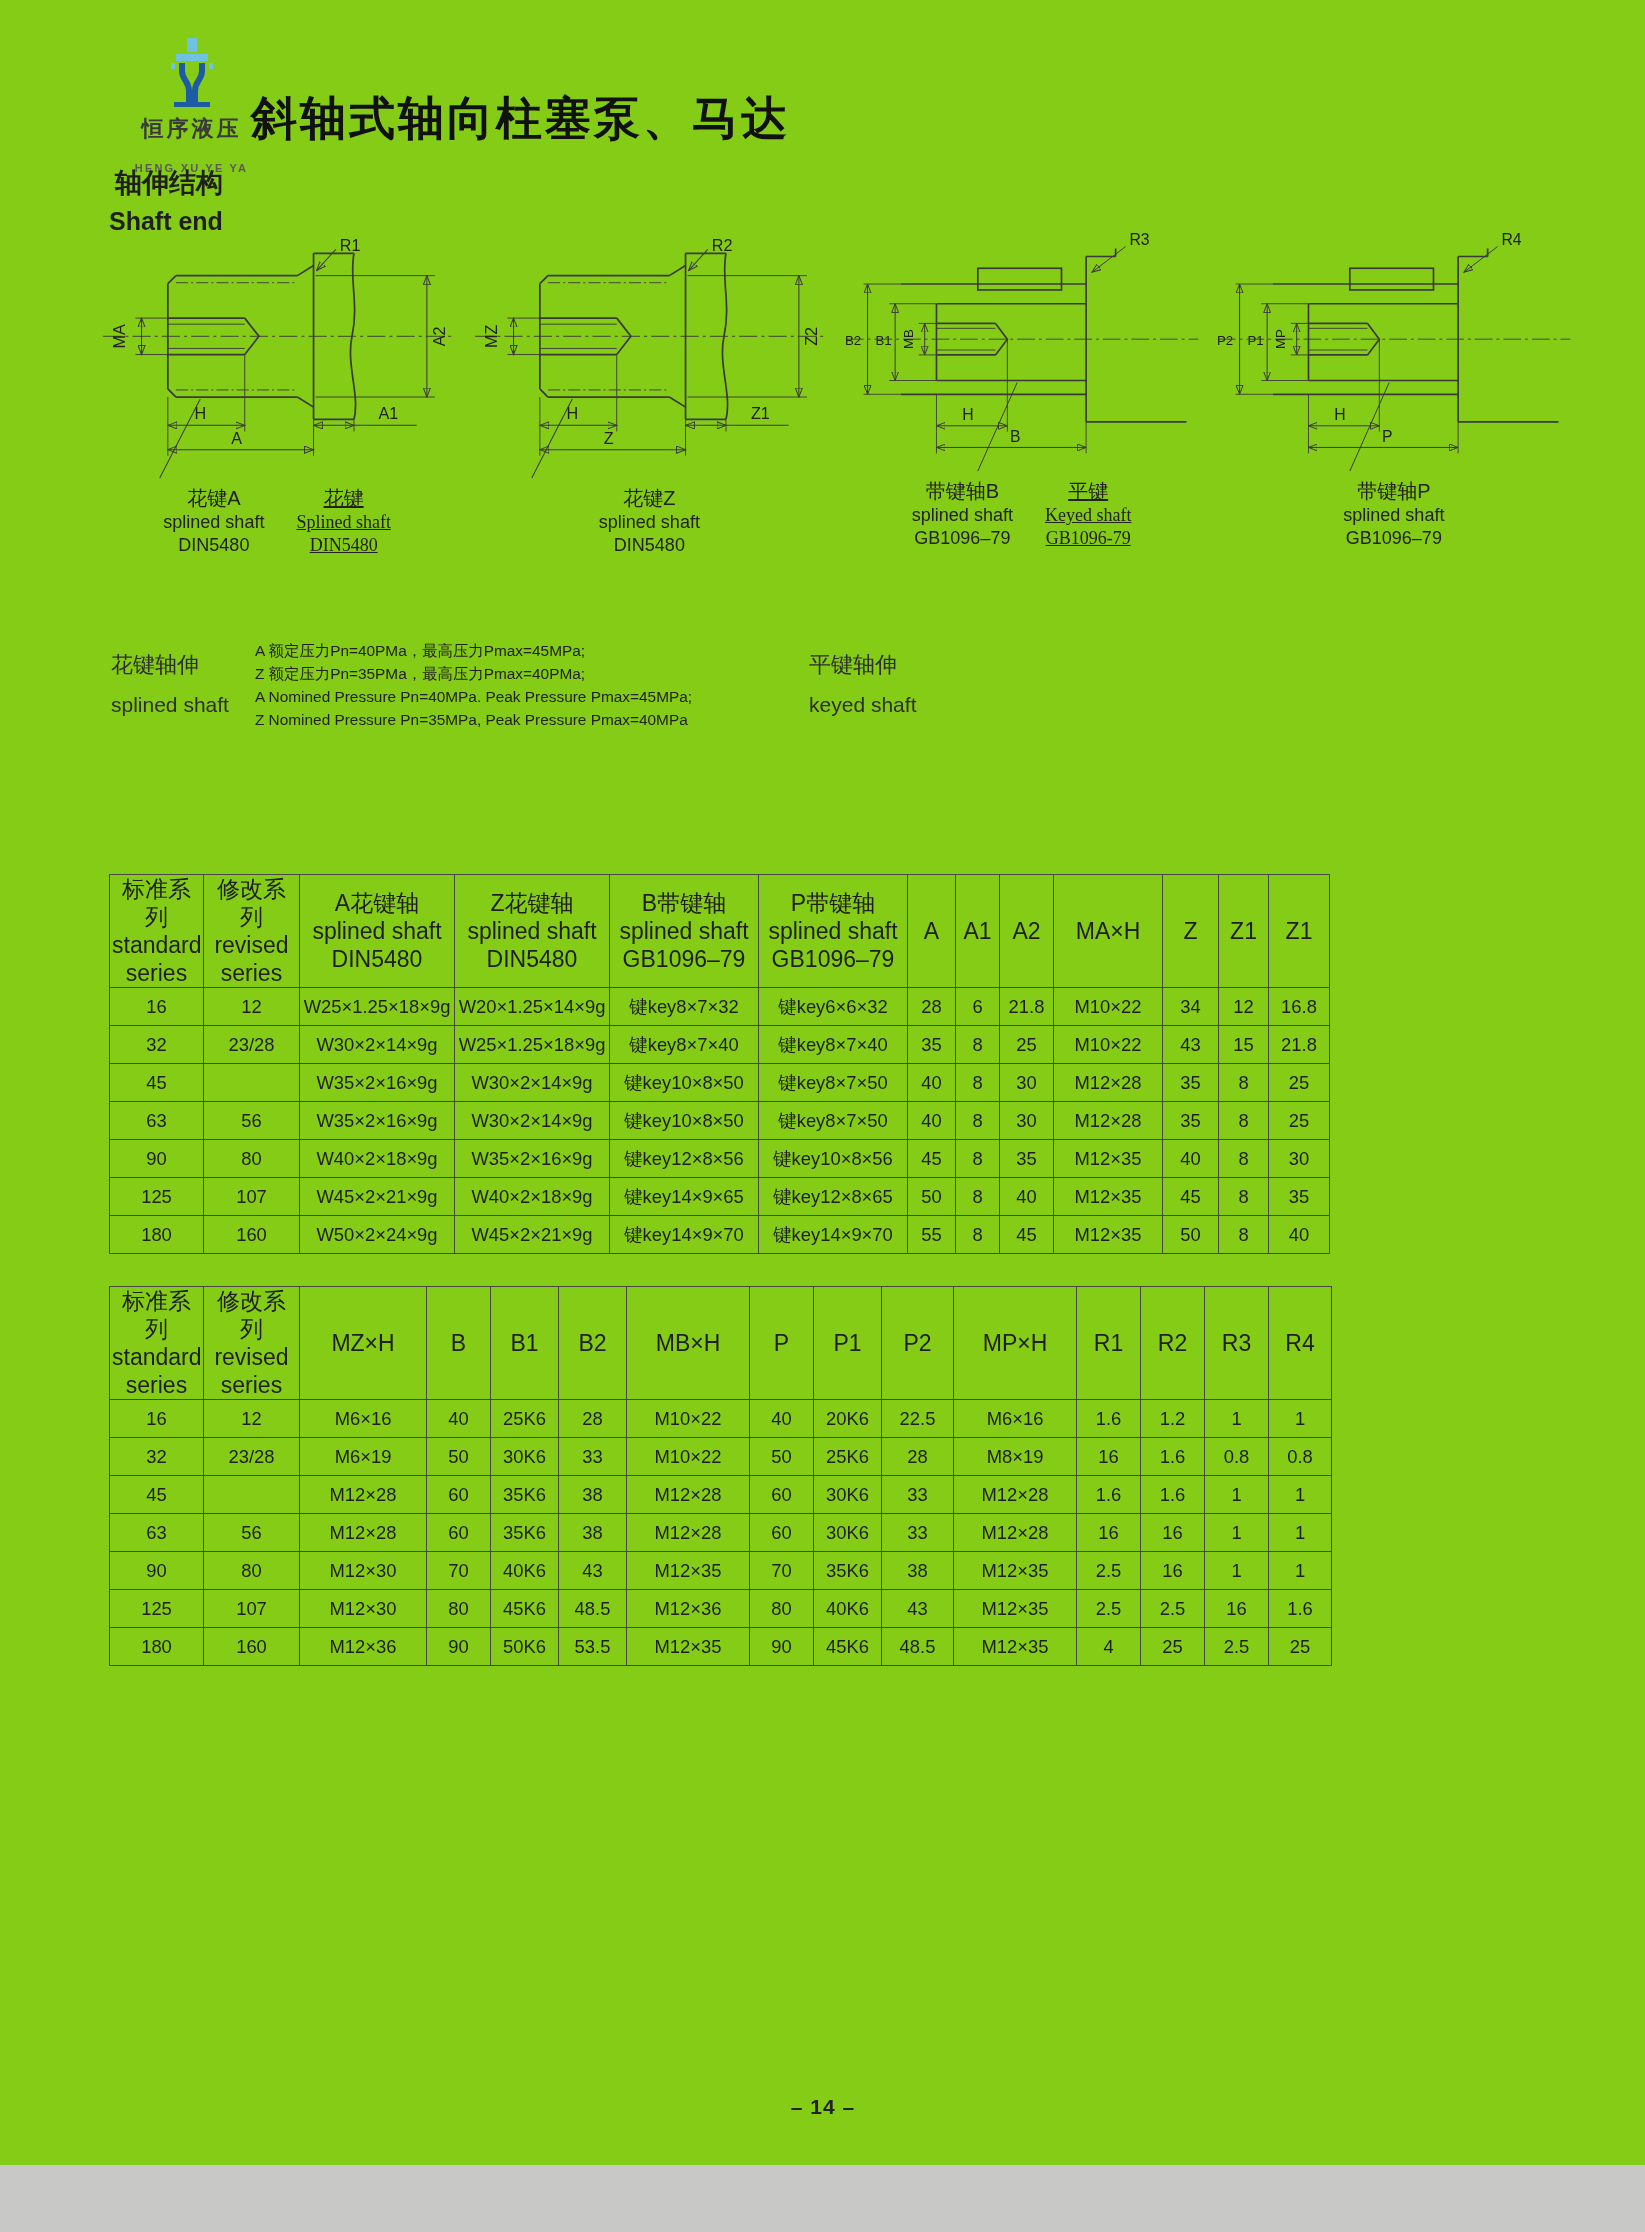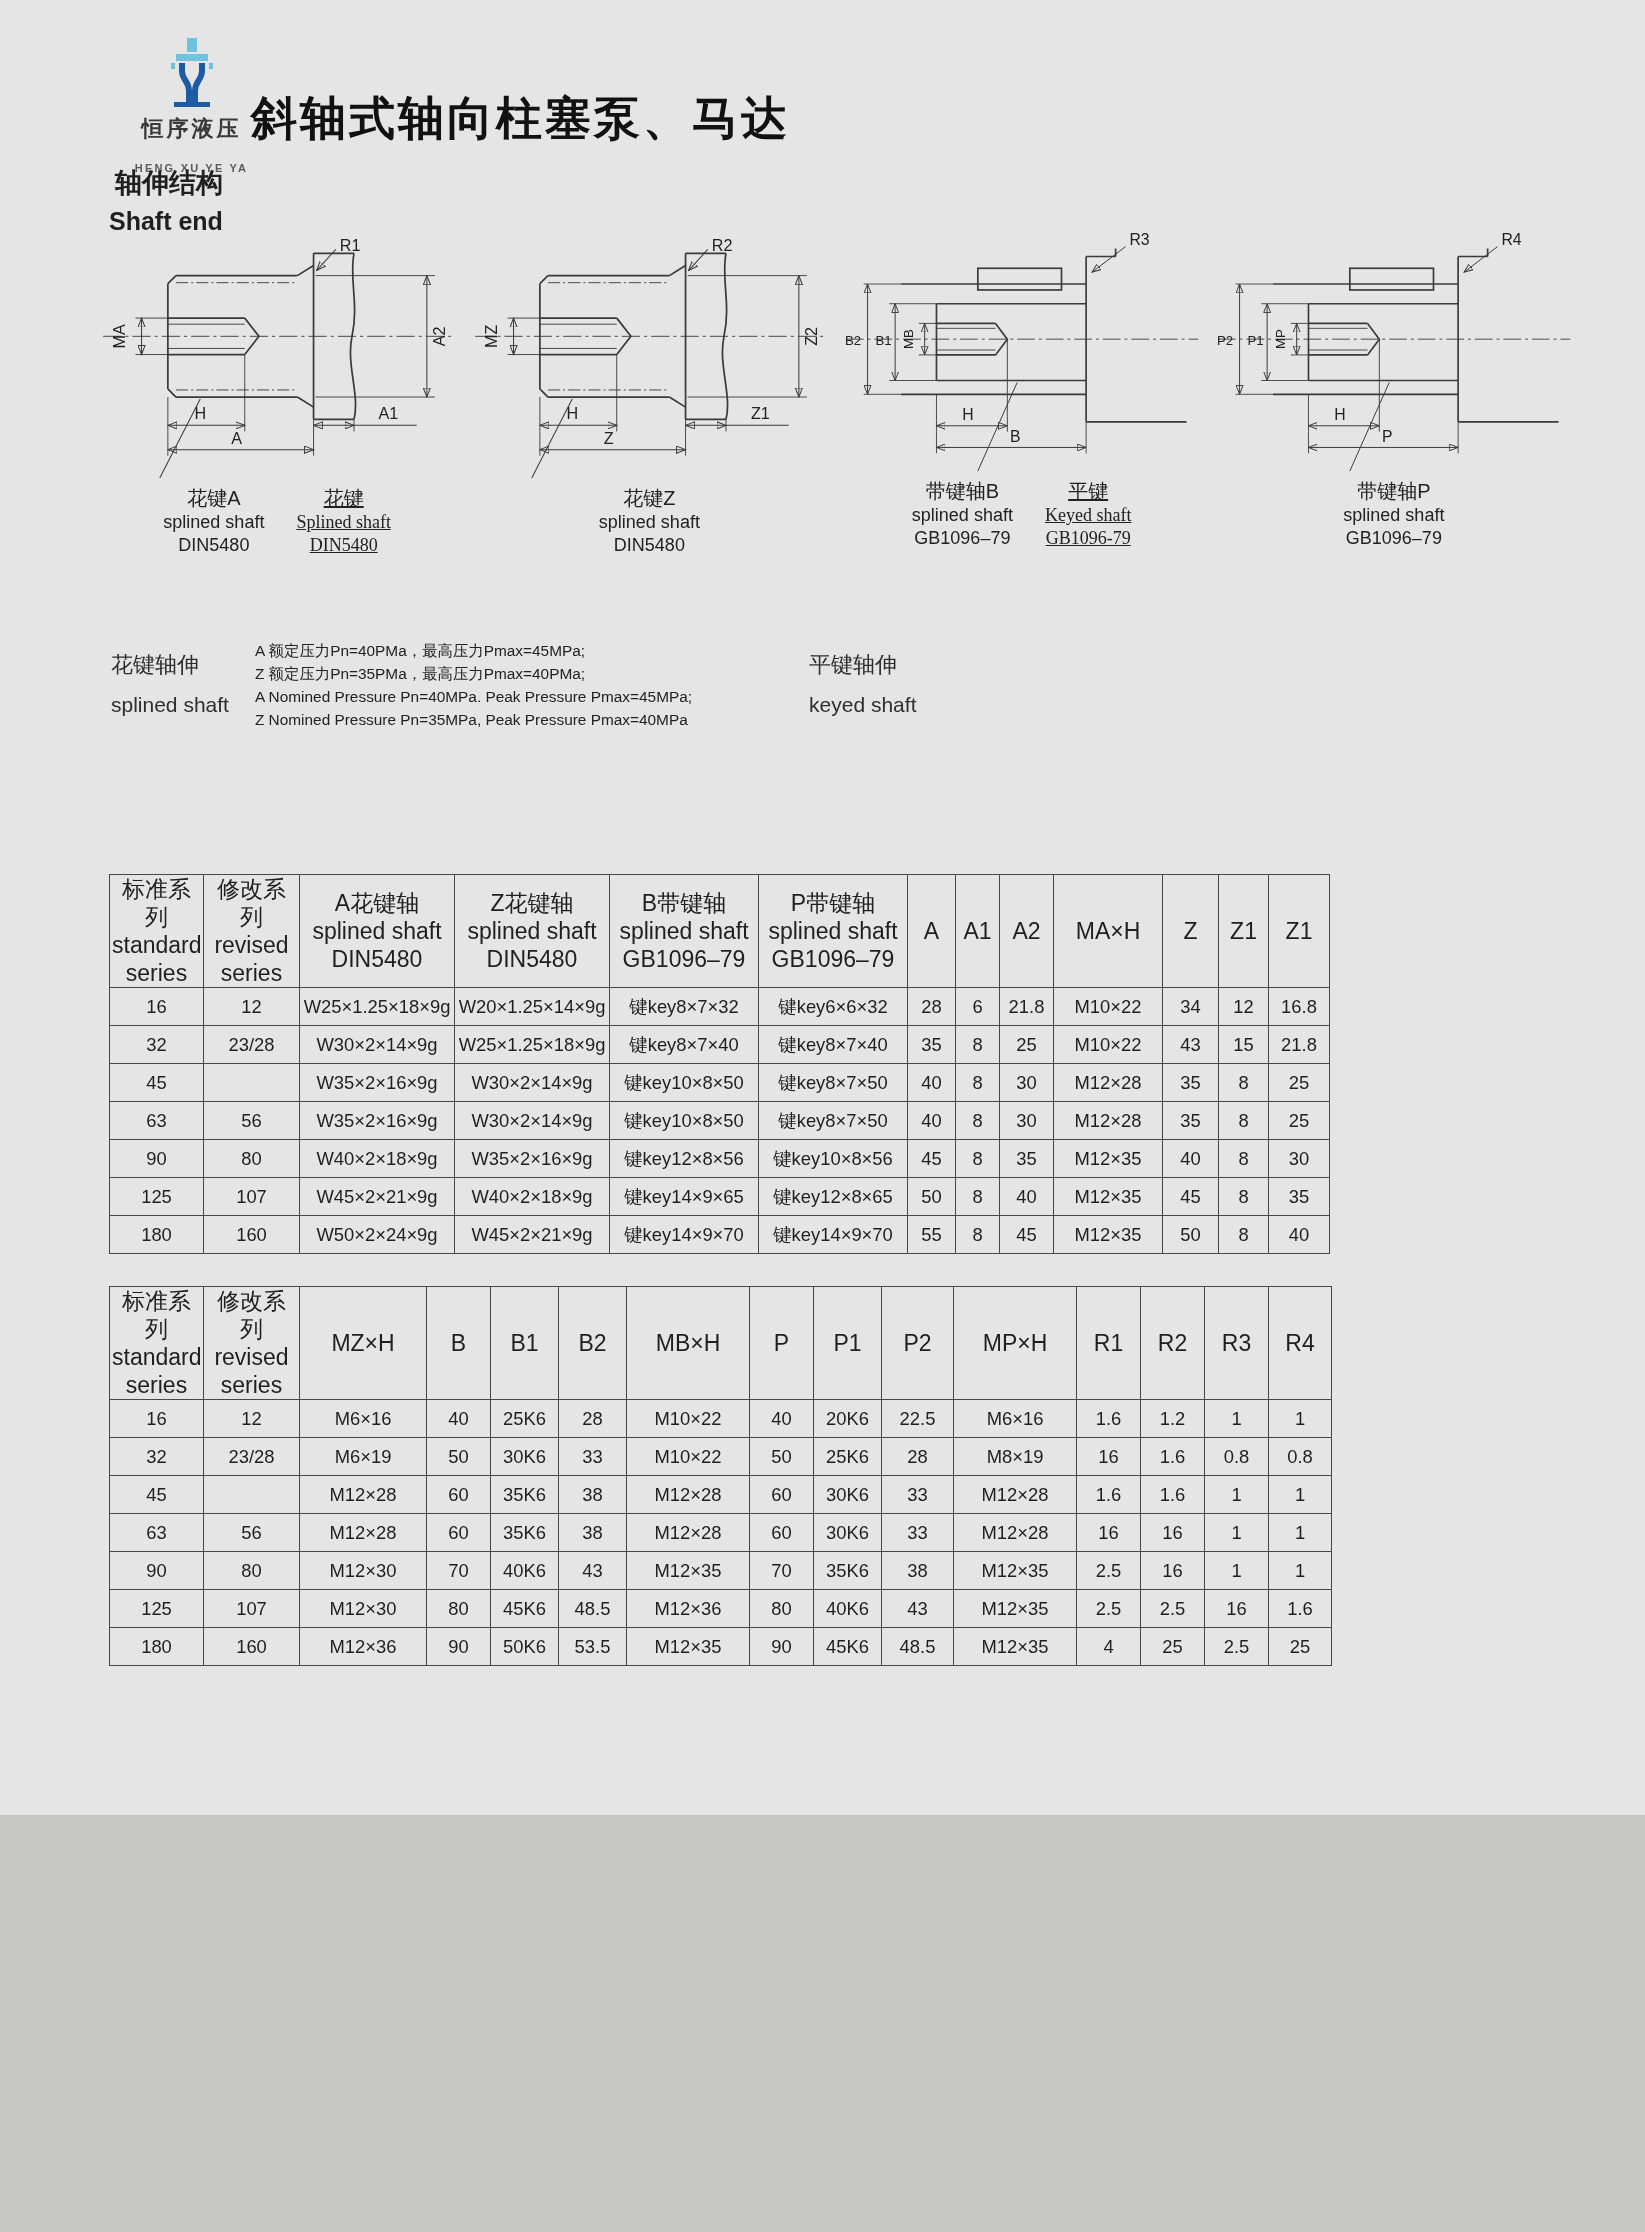--- a/index.html
+++ b/index.html
@@ -1,18 +1,18 @@
 <!DOCTYPE html>
 <html><head>
 <meta charset="utf-8">
 <style>
   html,body { margin:0; padding:0; background:#c8c8c6; }
   .page {
-    position:relative; width:1646px; height:1815px; margin:0 auto;
-    background:#e5e5e5; color:#1f1f1f;
+    position:relative; width:1646px; height:2165px; margin:0 auto;
+    background:#84cc16; color:#1f1f1f;
     font-family:"Liberation Sans", sans-serif; overflow:hidden;
   }
   
   .logo { position:absolute; top:38px; left:127px; width:129px; text-align:center; }
   .logo-cn { font-size:22px; font-weight:bold; color:#3a3a3a; letter-spacing:3px; margin-top:2px; }
   .logo-en { font-size:11px; color:#5a5a5a; letter-spacing:2.2px; margin-top:18px;font-weight:bold; }
   .page-title {
     position:absolute; top:88px; left:251px; margin:0;
     font-size:46px; font-weight:bold; letter-spacing:3px; color:#111;
   }

